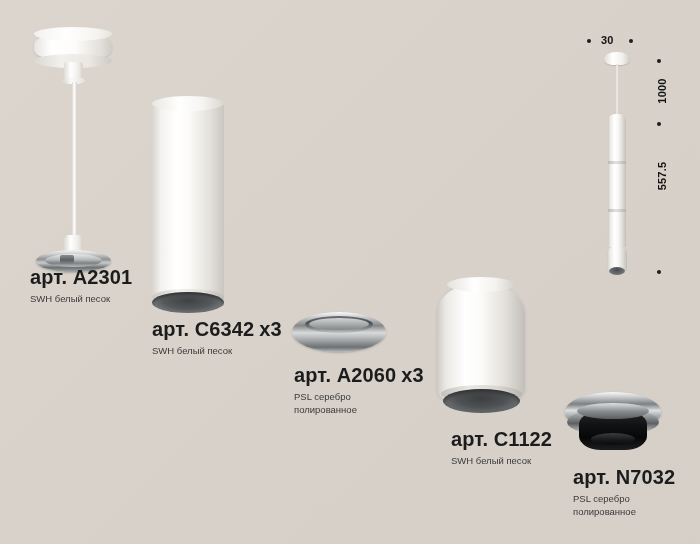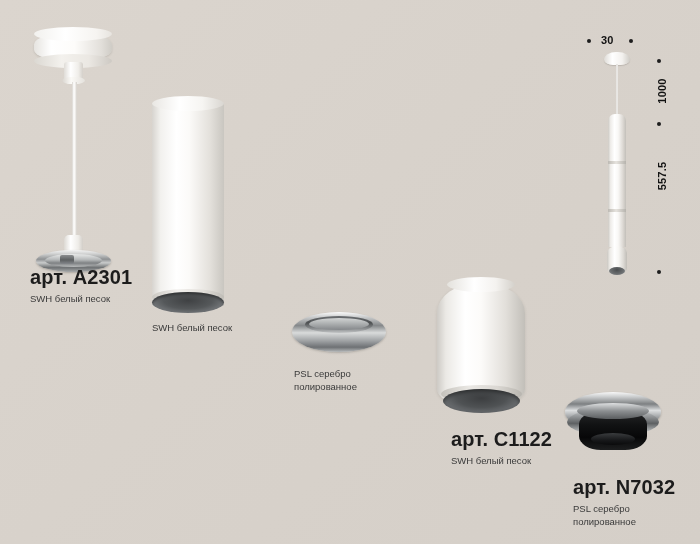--- a/index.html
+++ b/index.html
@@ -270,29 +270,31 @@
     <div class="sub">SWH белый песок</div>
   </div>
 
   <div id="c6342">
     <div class="cyl-body"></div>
     <div class="cyl-top"></div>
     <div class="cyl-rim"></div>
     <div class="cyl-inner"></div>
   </div>
   <div class="label" style="left:152px; top:318px;">
+    <div class="art"><span>арт. C6342</span><span class="qty">x3</span></div>
     <div class="sub">SWH белый песок</div>
   </div>
 
   <div id="a2060">
     <div class="ring-outer"></div>
     <div class="ring-inner"></div>
     <div class="ring-inner2"></div>
   </div>
   <div class="label" style="left:294px; top:364px;">
+    <div class="art"><span>арт. A2060</span><span class="qty">x3</span></div>
     <div class="sub">PSL серебро
 полированное</div>
   </div>
 
   <div id="c1122">
     <div class="barrel"></div>
     <div class="barrel-top"></div>
     <div class="barrel-rim"></div>
     <div class="barrel-inner"></div>
   </div>
@@ -300,21 +302,21 @@
     <div class="art"><span>арт. C1122</span></div>
     <div class="sub">SWH белый песок</div>
   </div>
 
   <div id="n7032">
     <div class="cone-outer"></div>
     <div class="cone-band"></div>
     <div class="cone-hole"></div>
     <div class="cone-lip"></div>
   </div>
-  <div class="label" style="left:573px; top:466px;margin-top:10px;">
+  <div class="label" style="left:573px; top:466px;">
     <div class="art"><span>арт. N7032</span></div>
     <div class="sub">PSL серебро
 полированное</div>
   </div>
 
   <div id="assembly">
     <div class="as-canopy"></div>
     <div class="as-cable"></div>
     <div class="as-tube as-t1"></div>
     <div class="as-seam" style="top:109px;"></div>

